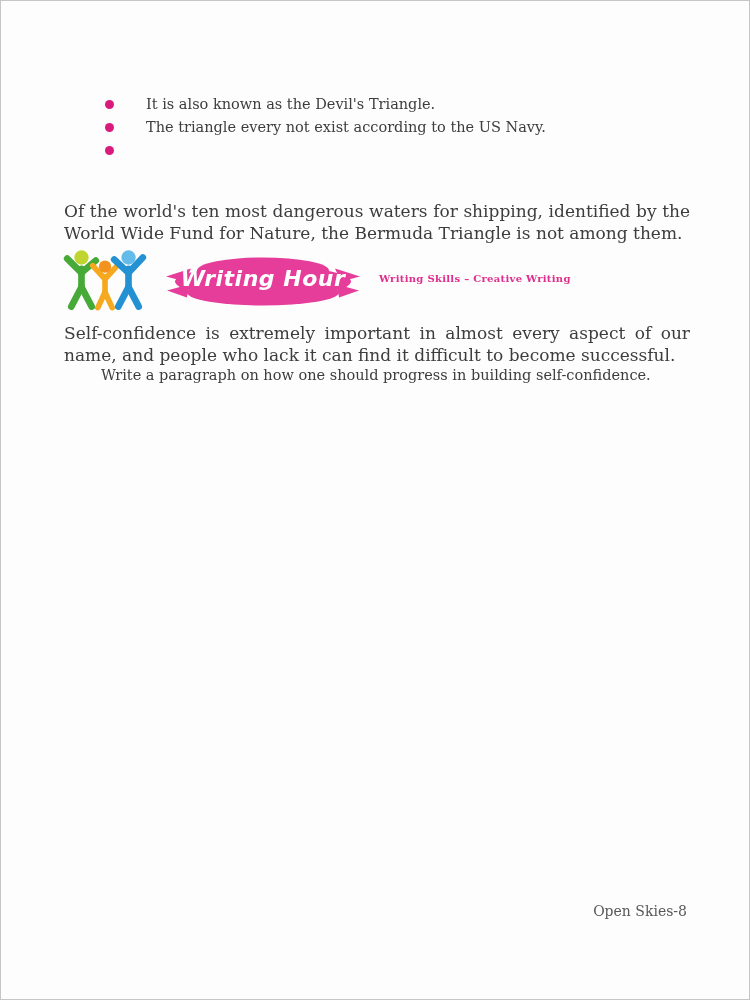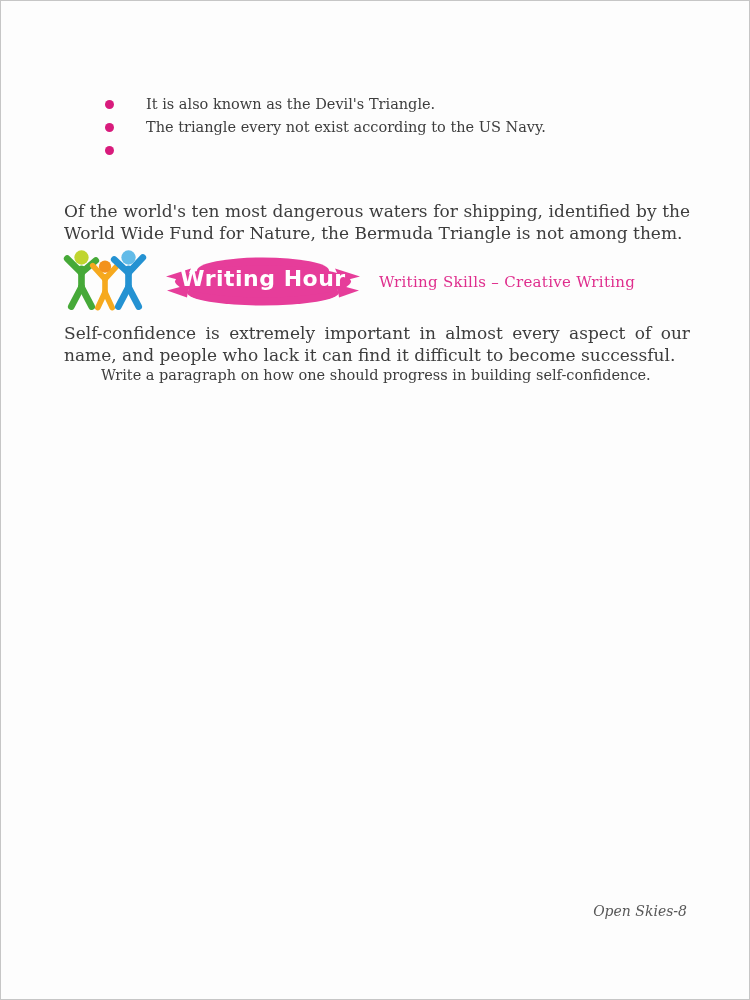--- a/index.html
+++ b/index.html
@@ -83,29 +83,30 @@
   }
   .badge-title {
     position: absolute;
     left: 0; top: 0; right: 0; bottom: 6px;
     display: flex;
     align-items: center;
     justify-content: center;
     color: #ffffff;
     font-family: "DejaVu Sans", sans-serif;
     font-weight: bold;
+    font-style: italic;
     font-size: 22px;
     letter-spacing: 0.5px;
   }
   .banner-subtitle {
     position: absolute;
     left: 378px;
     top: 272px;
-    font-size: 15px;
-    font-weight: normal;
+    font-size: 10px;
+    font-weight: bold;
     color: #df2e8d;
     letter-spacing: 0.3px;
   }
 
   
   .star-wrap {
     position: absolute;
     left: 351px;
     top: 883px;
     width: 58px;
@@ -118,21 +119,20 @@
     align-items: center;
     justify-content: center;
     font-weight: bold;
     font-size: 14px;
     color: #5c2e0e;
   }
   .book-title {
     position: absolute;
     top: 902px;
     right: 62px;
-    font-style: italic;
     font-size: 14px;
     color: #585858;
   }
 </style>
 </head>
 <body>
 
 <div class="page">
 
   <ul class="bullet-list">

